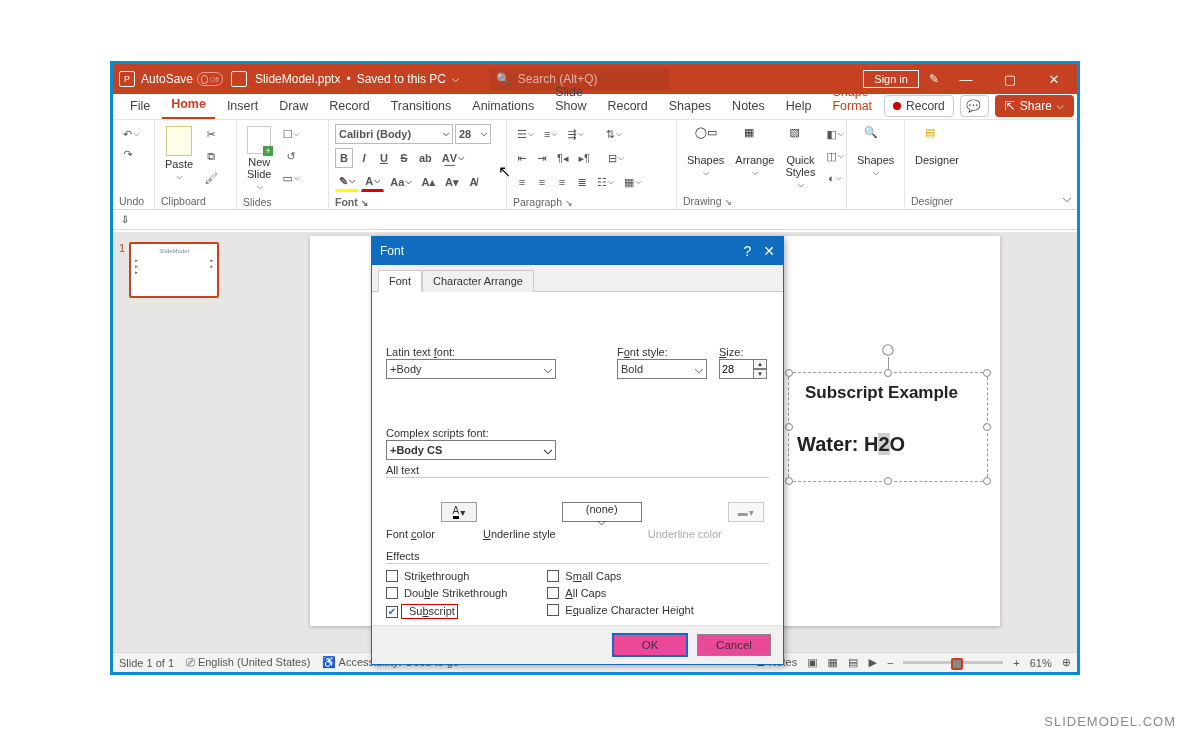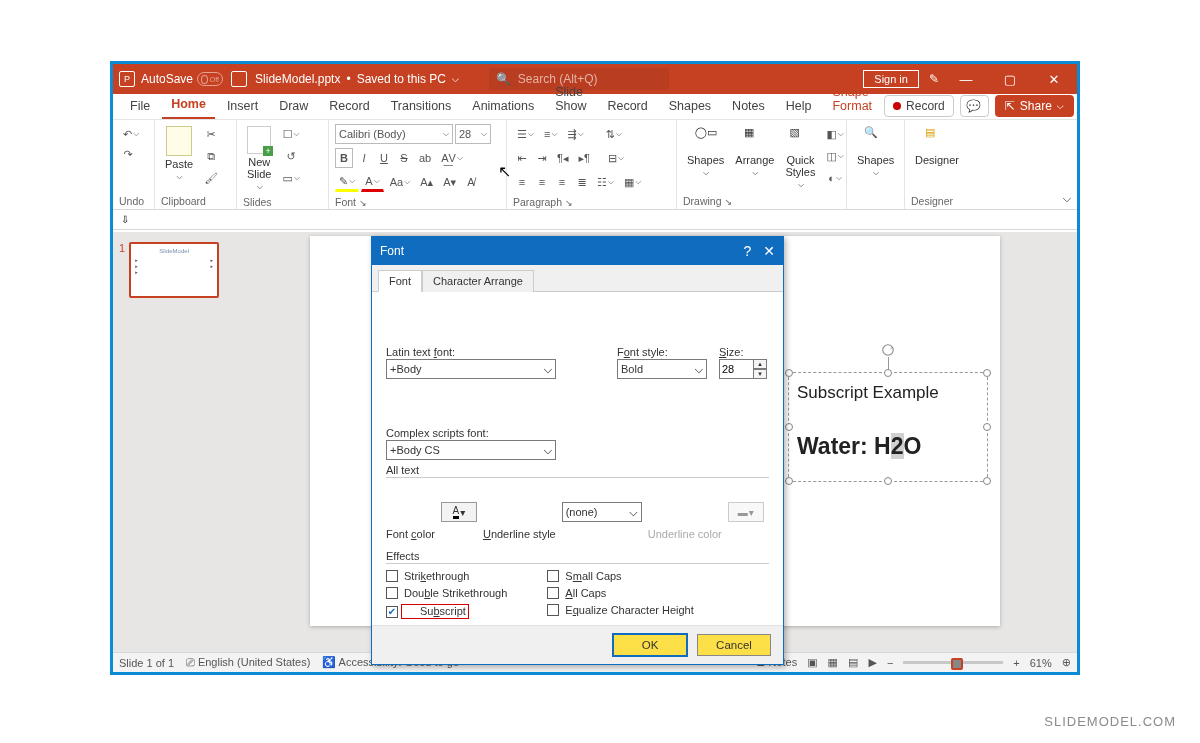--- a/index.html
+++ b/index.html
@@ -49,45 +49,45 @@
   .thumb-num { font-size:11px;color:#c54122;}
   .thumb { width:90px; height:56px; background:#fff; border:2px solid #c54122; border-radius:2px; padding:4px; font-size:5px; color:#555; }
   .thumb .ttitle { text-align:center; color:#7a8eb0; font-size:6px; margin-bottom:3px;}
   .slide-area { flex:1; background:#e8e6e4; position:relative; display:flex;align-items:flex-start;justify-content:center; padding-top:4px;}
   .slide { width:690px; height:390px; background:#fff; box-shadow:0 1px 4px rgba(0,0,0,.25); position:relative;}
   .slide .title { position:absolute; left:320px; top:62px; font-size:34px; font-weight:300; color:#222;}
   .textbox { position:absolute; left:478px; top:136px; width:200px; height:110px; border:1px dashed #999;}
   .handle { width:8px;height:8px;background:#fff;border:1px solid #888;border-radius:50%;position:absolute;}
   .textbox .rotate { position:absolute; left:50%; top:-30px; transform:translateX(-50%); width:14px;height:14px; }
   .textbox .line { position:absolute; left:50%; top:-16px; width:1px; height:16px; background:#999; }
-  .tb-text { padding: 10px 8px; font-size:17px; font-weight:400; color:#222; }
-  .tb-text2 { padding: 20px 8px 0 8px; font-size:23px; font-weight:700; color:#222;}
+  .tb-text { padding: 10px 16px; font-size:17px; font-weight:700; color:#222; }
+  .tb-text2 { padding: 20px 8px 0 8px; font-size:20px; font-weight:700; color:#222;}
   .hl { background:#d0d0d0; }
 
   
   .dialog { position:absolute; left:138px; top:4px; width:413px; background:#fff; border:1px solid #0f6cbf; box-shadow:2px 2px 6px rgba(0,0,0,.3); font-size:11.5px; color:#333; z-index:10;}
   .dlg-title { background:#0f6cbf; color:#fff; height:28px; display:flex;align-items:center; padding:0 8px; font-size:12px;}
   .dlg-title .right { margin-left:auto; display:flex; gap:12px; font-size:14px;}
   .dlg-tabs { background:#f0f0f0; display:flex; padding-top:4px; padding-left:6px; border-bottom:1px solid #ccc;}
   .dlg-tab { padding:4px 10px; border:1px solid #ccc; border-bottom:none; background:#f0f0f0; font-size:11px; position:relative; top:1px;}
   .dlg-tab.active { background:#fff; border-bottom:1px solid #fff;}
   .dlg-body { padding:10px 14px 6px 14px; background:#fff; }
   .dlg-row { display:flex; gap:12px; margin-bottom:4px;}
   .dlg-col { display:flex; flex-direction:column; gap:1px;}
   .dlg-label { font-size:11px;margin-top:44px; }
   .dlg-label u { text-decoration: underline; }
   .dlg-input { border:1px solid #7a7a7a; height:20px; background:#fff; display:flex;align-items:center;justify-content:space-between;padding:0 3px; font-size:11px;}
   .dlg-sep { border-bottom:1px solid #ccc; margin:3px 0 6px 0; font-size:11px; padding-bottom:1px;}
   .eff-cols { display:flex; gap:40px; margin-top:2px;}
   .eff-col { display:flex; flex-direction:column; gap:5px;}
   .chk { display:flex; align-items:center; gap:6px; font-size:11px;}
   .cb { width:12px;height:12px;border:1px solid #555;display:inline-flex;align-items:center;justify-content:center;font-size:10px;color:#0f6cbf;}
-  .subscript-hl { border:1.5px solid #d40000; padding:0 2px 1px 18px; margin-left:-3px;}
+  .subscript-hl { border:1.5px solid #d40000; padding:0 2px 1px 7px; margin-left:-3px;}
   .dlg-footer { display:flex; justify-content:flex-end; gap:10px; padding:8px 12px; background:#f0f0f0; border-top:1px solid #e0e0e0;}
-  .dlg-btn { width:74px; height:22px; border:1px solid #888; background:#fde047; font-size:11.5px; display:flex;align-items:center;justify-content:center;}
+  .dlg-btn { width:74px; height:22px; border:1px solid #888; background:#ec4899; font-size:11.5px; display:flex;align-items:center;justify-content:center;}
   .dlg-btn.ok { border:1px solid #0f6cbf; outline:1px solid #0f6cbf;}
   .spin { width:50px; display:flex;}
   .spin input { width:34px; height:20px; border:1px solid #7a7a7a; border-right:none; font-size:11px; padding:0 2px;}
   .spin .ar { width:14px; display:flex;flex-direction:column;}
   .spin .ar div { flex:1; border:1px solid #7a7a7a; font-size:7px; display:flex;align-items:center;justify-content:center; background:#f4f4f4;}
   .color-btn { width:36px;height:20px;border:1px solid #999;display:flex;align-items:center;justify-content:center;gap:1px;font-size:10px; background:#f3f3f3;}
 
   
   .statusbar { position:absolute; left:0;right:0;bottom:0;height:20px;background:#f3f3f3;border-top:1px solid #d8d8d8;display:flex;align-items:center;font-size:11px;color:#555;padding:0 6px; gap:12px;}
   .statusbar .right { margin-left:auto; display:flex;align-items:center;gap:10px;}
@@ -189,21 +189,21 @@
             <span class="chev">⌵</span>
         </div>
         <div style="display:flex;flex-direction:column;gap:2px;">
           <div class="ribbon-btn">☐<span class="chev">⌵</span></div>
           <div class="ribbon-btn">↺</div>
           <div class="ribbon-btn">▭<span class="chev">⌵</span></div>
         </div>
       </div>
       <div class="label">Slides</div>
     </div>
-    <div class="ribbon-group" style="width:178px;">
+    <div class="ribbon-group" style="width:178px;font-weight:bold;">
       <div class="content" style="flex-direction:column;gap:2px;width:100%;">
         <div class="font-row">
           <div class="font-select" style="width:118px;">
               <span>Calibri (Body)</span>
               <span class="chev">⌵</span>
             </div>
           <div class="font-select" style="width:36px;">
               <span>28</span>
               <span class="chev">⌵</span>
             </div>
@@ -395,32 +395,32 @@
                   <div class="ar">
                     <div>▴</div>
                     <div>▾</div>
                   </div>
                 </div>
             </div>
           </div>
           <div class="dlg-row">
             <div class="dlg-col" style="flex:1;">
               <span class="dlg-label">Complex scripts font:</span>
-              <div class="dlg-input" style="width:170px;">
+              <div class="dlg-input" style="width:170px;font-weight:bold;">
                   <span>+Body CS</span>
                   <span class="chev">⌵</span>
                 </div>
             </div>
           </div>
           <div class="dlg-sep">All text</div>
           <div class="dlg-row" style="align-items:center;gap:6px;">
             <span class="dlg-label">Font <u>c</u>olor</span>
             <div class="color-btn"><span style="border-bottom:3px solid #000;">A</span>▾</div>
             <span class="dlg-label"><u>U</u>nderline style</span>
-            <div class="dlg-input" style="width:80px;">
+            <div class="dlg-input" style="width:80px;flex-direction:column;">
                 <span>(none)</span>
                 <span class="chev">⌵</span>
               </div>
             <span class="dlg-label" style="color:#aaa;">Underline color</span>
             <div class="color-btn" style="opacity:.5;"><span>▬</span>▾</div>
           </div>
           <div class="dlg-sep" style="margin-top:10px;">Effects</div>
           <div class="eff-cols">
             <div class="eff-col">
               <label class="chk">

